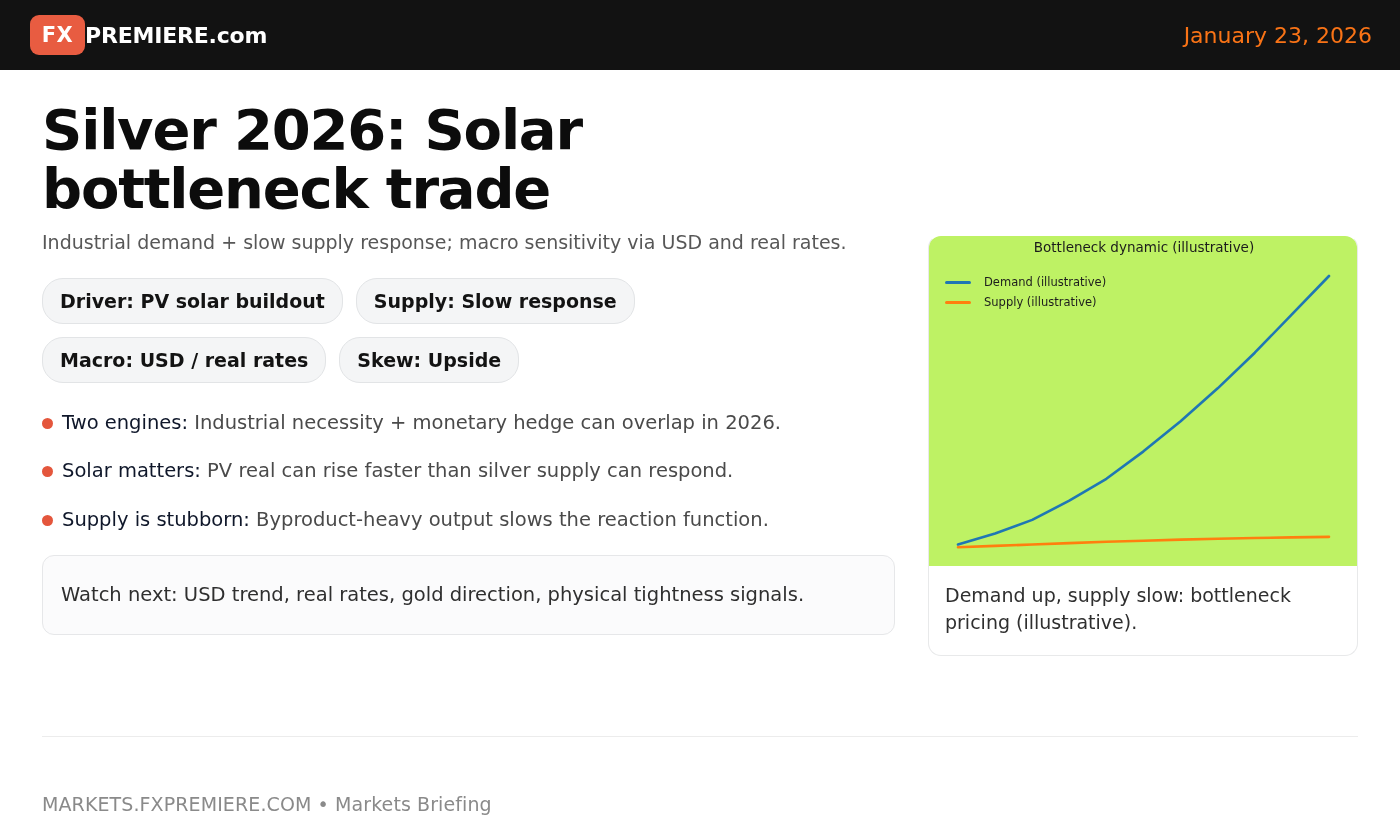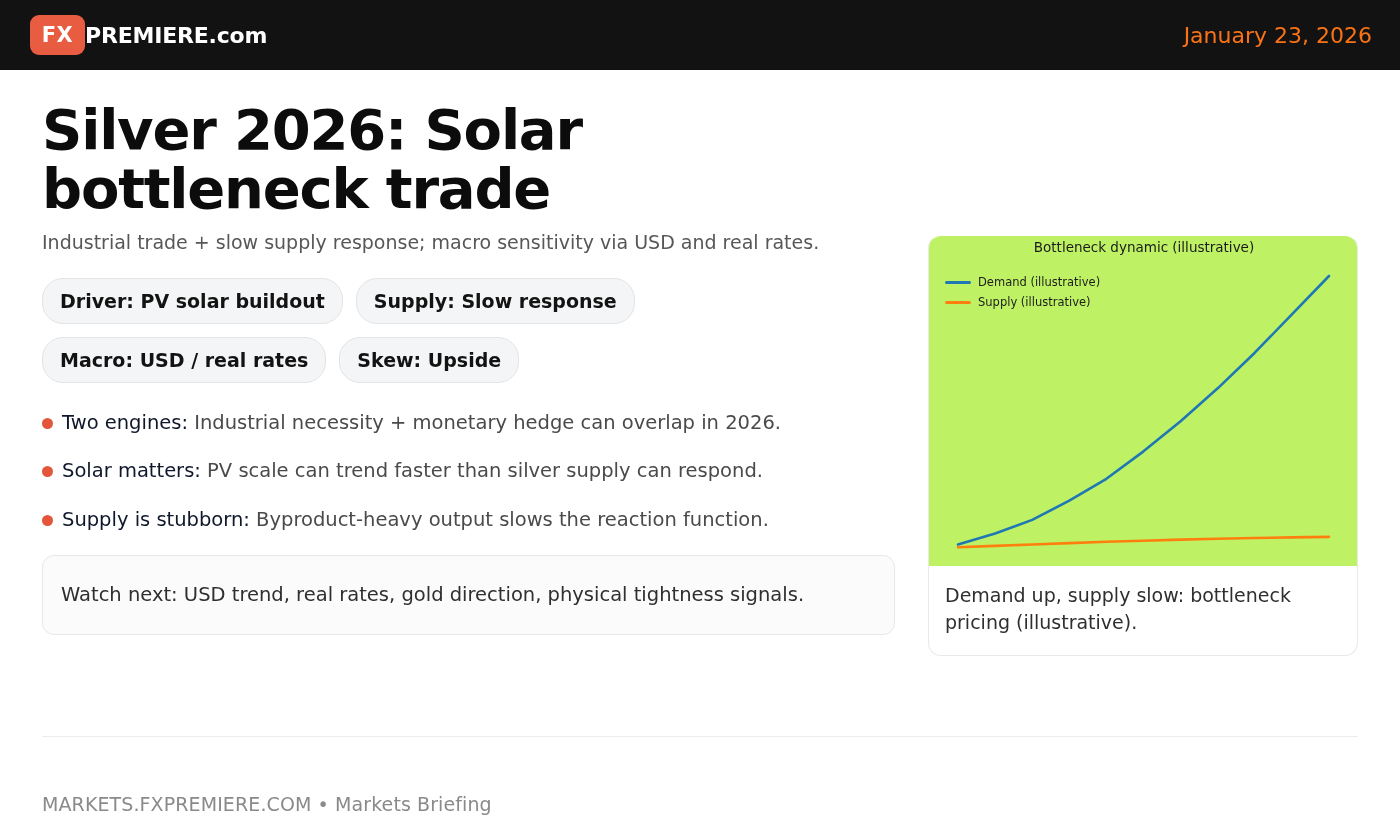--- a/index.html
+++ b/index.html
@@ -181,21 +181,21 @@
   }
   .legend {
     position: absolute;
     left: 16px;
     top: 36px;
   }
   .legend-row {
     display: flex;
     align-items: center;
     height: 20px;
-    gap: 7px;
+    gap: 13px;
   }
   .legend-swatch {
     width: 26px;
     height: 3px;
     border-radius: 2px;
   }
   .legend-label {
     font-size: 11.5px;
     color: #1d1d1d;
   }
@@ -238,42 +238,42 @@
   <div class="topbar">
     <div class="brand">
       <div class="fx-badge">FX</div>
       <div class="brand-name">PREMIERE.com</div>
     </div>
     <div class="topbar-date">January 23, 2026</div>
   </div>
 
   <div class="left-col">
     <h1 class="headline">Silver 2026: Solar bottleneck trade</h1>
-    <p class="subhead">Industrial trade + slow supply response; macro sensitivity via USD and real rates.</p>
+    <p class="subhead">Industrial demand + slow supply response; macro sensitivity via USD and real rates.</p>
 
     <div class="chips">
       <div class="chip">Driver: PV solar buildout</div>
       <div class="chip">Supply: Slow response</div>
       <div class="chip">Macro: USD / real rates</div>
       <div class="chip">Skew: Upside</div>
     </div>
 
     <div class="bullets">
       <div class="bullet">
         <span class="dot"></span>
         <div class="bullet-text">
           <span class="bullet-lead">Two engines:</span>
           <span>Industrial necessity + monetary hedge can overlap in 2026.</span>
         </div>
       </div>
       <div class="bullet">
         <span class="dot"></span>
         <div class="bullet-text">
           <span class="bullet-lead">Solar matters:</span>
-          <span>PV scale can trend faster than silver supply can respond.</span>
+          <span>PV real can rise faster than silver supply can respond.</span>
         </div>
       </div>
       <div class="bullet">
         <span class="dot"></span>
         <div class="bullet-text">
           <span class="bullet-lead">Supply is stubborn:</span>
           <span>Byproduct-heavy output slows the reaction function.</span>
         </div>
       </div>
     </div>

